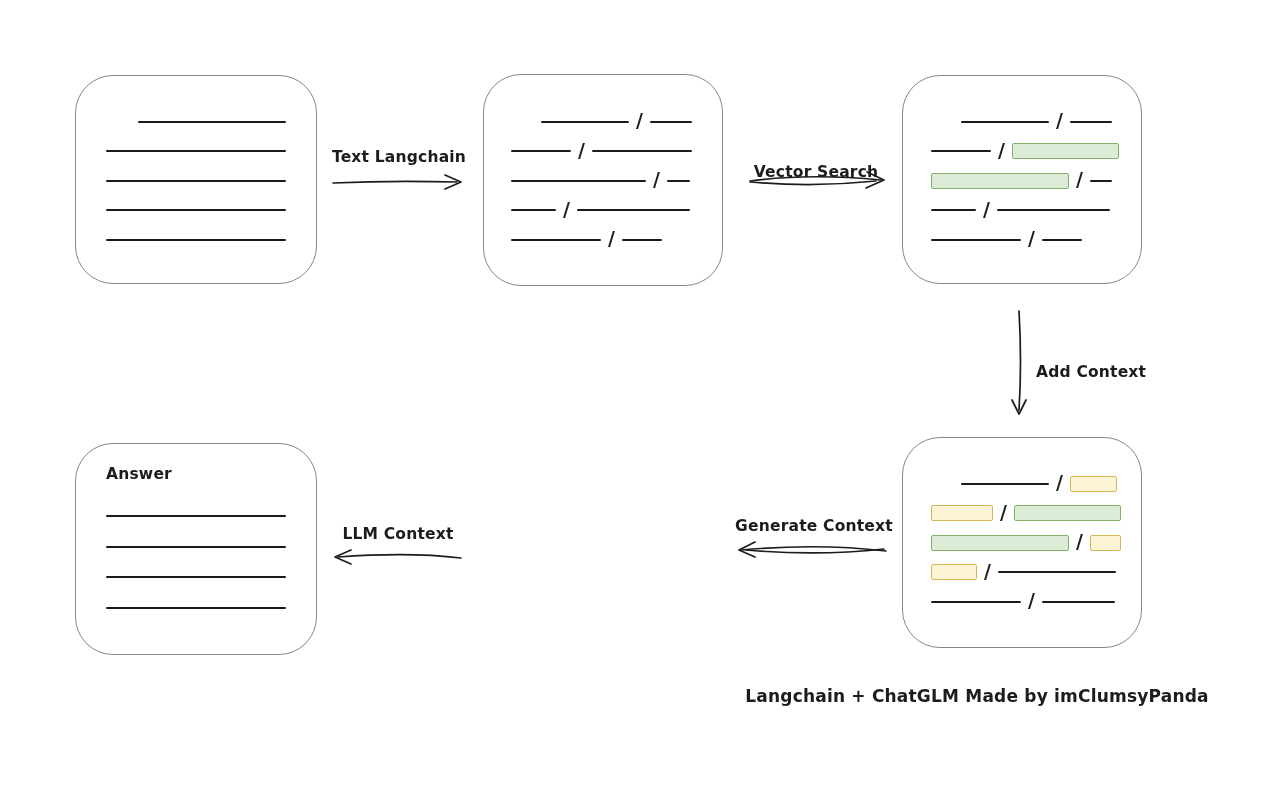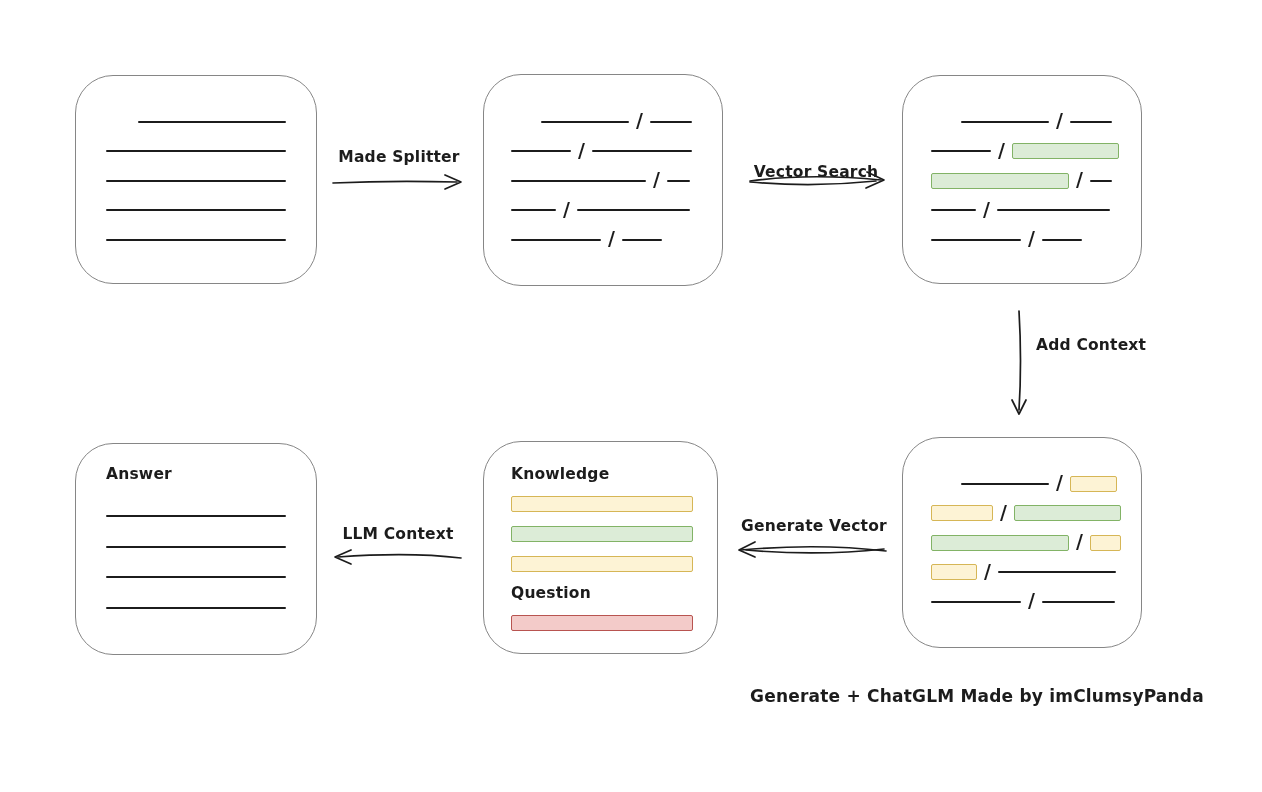--- a/index.html
+++ b/index.html
@@ -85,21 +85,21 @@
   }
   .arrow-label {
     position: absolute;
     font-size: 15.5px;
     font-weight: 600;
     letter-spacing: 0.2px;
     white-space: nowrap;
   }
   #label-text-splitter   { left: 399px;  top: 148px; transform: translateX(-50%); }
   #label-vector-search   { left: 816px;  top: 163px; transform: translateX(-50%); }
-  #label-add-context     { left: 1036px; top: 336px; }
+  #label-add-context     { left: 1036px; top: 363px; }
   #label-generate-prompt { left: 814px;  top: 517px; transform: translateX(-50%); }
   #label-llm-response    { left: 398px;  top: 525px; transform: translateX(-50%); }
 
   
   .footer-credit {
     position: absolute;
     left: 977px;
     top: 686px;
     transform: translateX(-50%);
     font-size: 17px;
@@ -246,60 +246,40 @@
           <span class="seg-line" style="width: 118px;"></span>
         </div>
         <div class="row">
           <span class="seg-line" style="width: 90px;"></span>
           <span class="seg-slash">/</span>
           <span class="seg-line" style="width: 73px;"></span>
         </div>
       </div>
   </div>
 
-  <div class="node" id="node-prompt">
-    <div class="node-label">Knowledge</div>
-    <div class="bars">
-        <div class="row">
-          <span class="seg-box seg-yellow" style="width: 182px;"></span>
-        </div>
-        <div class="row">
-          <span class="seg-box seg-green" style="width: 182px;"></span>
-        </div>
-        <div class="row">
-          <span class="seg-box seg-yellow" style="width: 182px;"></span>
-        </div>
-      </div>
-    <div class="node-label question-label">Question</div>
-    <div class="bars">
-        <div class="row">
-          <span class="seg-box seg-red" style="width: 182px;"></span>
-        </div>
-      </div>
-  </div>
 
   <div class="node" id="node-answer">
     <div class="node-label">Answer</div>
     <div class="rows">
         <div class="row">
           <span class="seg-line" style="width: 180px;"></span>
         </div>
         <div class="row">
           <span class="seg-line" style="width: 180px;"></span>
         </div>
         <div class="row">
           <span class="seg-line" style="width: 180px;"></span>
         </div>
         <div class="row">
           <span class="seg-line" style="width: 180px;"></span>
         </div>
       </div>
   </div>
 
-  <div class="arrow-label" id="label-text-splitter">Made Splitter</div>
+  <div class="arrow-label" id="label-text-splitter">Text Langchain</div>
   <div class="arrow-label" id="label-vector-search">Vector Search</div>
   <div class="arrow-label" id="label-add-context">Add Context</div>
-  <div class="arrow-label" id="label-generate-prompt">Generate Vector</div>
+  <div class="arrow-label" id="label-generate-prompt">Generate Context</div>
   <div class="arrow-label" id="label-llm-response">LLM Context</div>
 
-  <div class="footer-credit">Generate + ChatGLM Made by imClumsyPanda</div>
+  <div class="footer-credit">Langchain + ChatGLM Made by imClumsyPanda</div>
 
 </div>
 
 </body></html>

